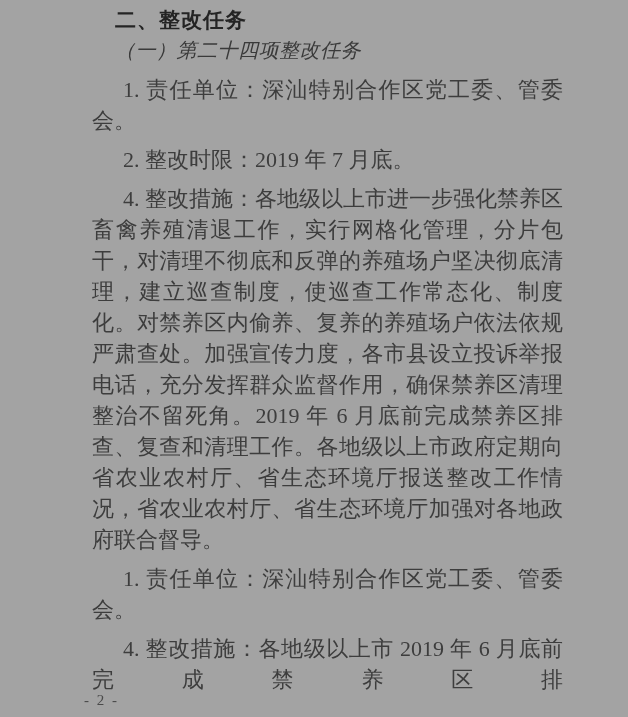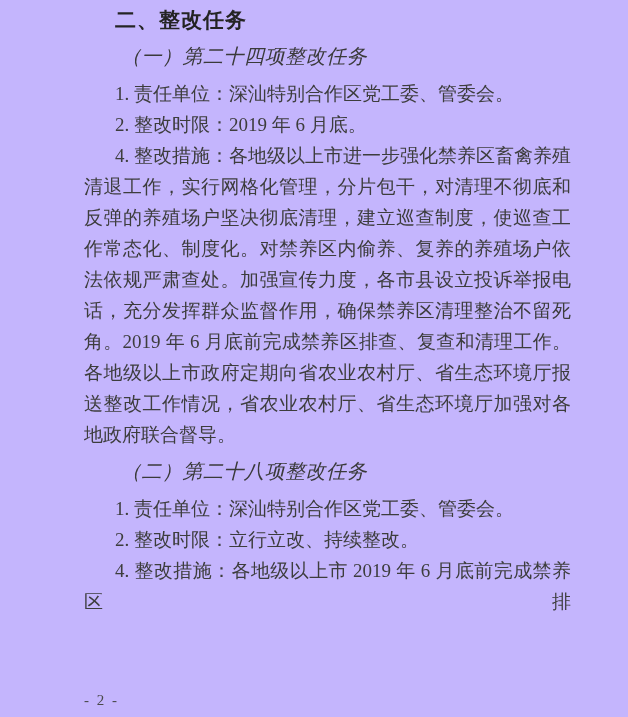--- a/index.html
+++ b/index.html
@@ -4,21 +4,21 @@
 <style>
   html, body {
     margin: 0;
     padding: 0;
     background: #e8e8e8;
   }
   .page {
     position: relative;
     width: 628px;
     height: 717px;
-    background: #c4b5fd;
+    background: #a3a3a3;
     overflow: hidden;
     font-family: "Liberation Serif", "DejaVu Serif", serif;
   }
   .content {
     position: absolute;
     left: 84px;
     top: 4px;
     width: 487px;
   }
   .doc-title {
@@ -30,29 +30,29 @@
     margin: 0;
     text-indent: 31px;
     letter-spacing: 1px;
   }
   .sub-title {
     font-style: italic;
     font-weight: normal;
     font-size: 20px;
     line-height: 31px;
     color: #3a3a3a;
-    margin: 6px;
+    margin: 0;
     text-indent: 31px;
     letter-spacing: 0.5px;
   }
   .para {
-    font-size: 19px;
+    font-size: 22px;
     line-height: 31px;
     color: #3d3d3d;
-    margin: 0;
+    margin: 8px;
     text-indent: 31px;
     text-align: justify;
   }
   .fill-line {
     text-align-last: justify;
   }
   .page-number {
     position: absolute;
     left: 84px;
     top: 687px;
@@ -68,30 +68,28 @@
 
 <div class="page">
   <div class="content">
 
     <h1 class="doc-title">二、整改任务</h1>
 
     <h2 class="sub-title">（一）第二十四项整改任务</h2>
 
     <p class="para">1. 责任单位：深汕特别合作区党工委、管委会。</p>
 
-    <p class="para">2. 整改时限：2019 年 6 月底。</p>
+    <p class="para">2. 整改时限：2019 年 7 月底。</p>
 
 
     <p class="para">4. 整改措施：各地级以上市进一步强化禁养区畜禽养殖清退工作，实行网格化管理，分片包干，对清理不彻底和反弹的养殖场户坚决彻底清理，建立巡查制度，使巡查工作常态化、制度化。对禁养区内偷养、复养的养殖场户依法依规严肃查处。加强宣传力度，各市县设立投诉举报电话，充分发挥群众监督作用，确保禁养区清理整治不留死角。2019 年 6 月底前完成禁养区排查、复查和清理工作。各地级以上市政府定期向省农业农村厅、省生态环境厅报送整改工作情况，省农业农村厅、省生态环境厅加强对各地政府联合督导。</p>
 
-    <h2 class="sub-title">（二）第二十八项整改任务</h2>
 
     <p class="para">1. 责任单位：深汕特别合作区党工委、管委会。</p>
 
-    <p class="para">2. 整改时限：立行立改、持续整改。</p>
 
 
     <p class="para fill-line">4. 整改措施：各地级以上市 2019 年 6 月底前完成禁养区排</p>
 
   </div>
 
   <div class="page-number">- 2 -</div>
 </div>
 
 </body></html>

